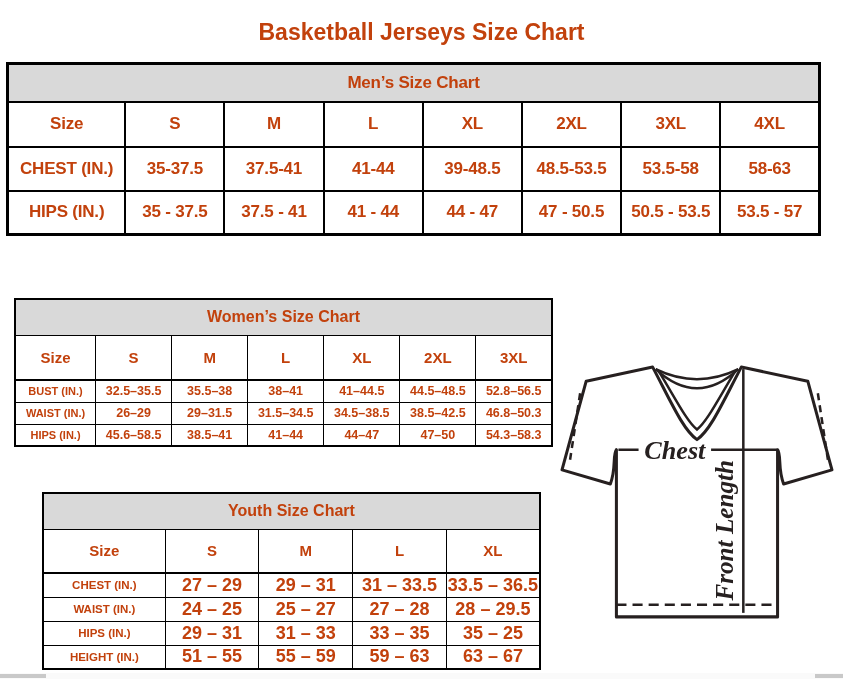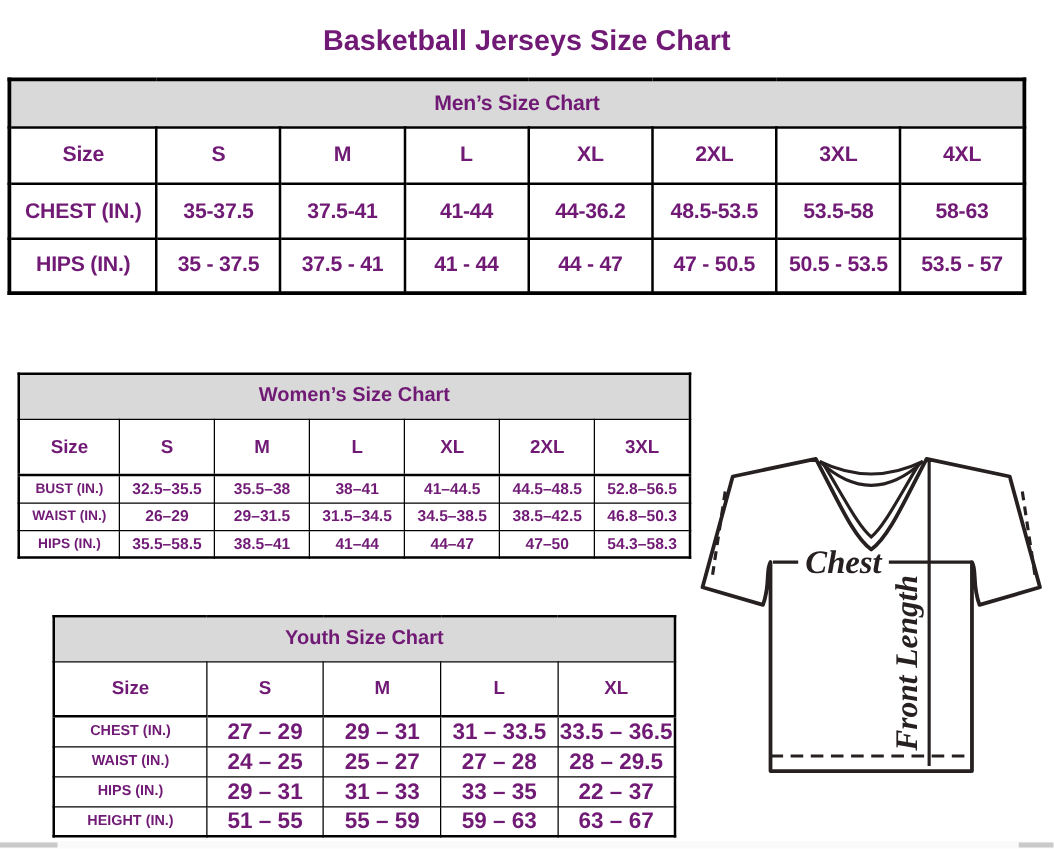--- a/index.html
+++ b/index.html
@@ -1,18 +1,18 @@
 <!DOCTYPE html>
 <html><head>
 <meta charset="utf-8">
 <style>
   html,body{margin:0;padding:0;background:#ffffff;}
   .page{
     position:relative;width:843px;height:679px;background:#fff;overflow:hidden;
-    font-family:"Liberation Sans",sans-serif;color:#701a75;
+    font-family:"Liberation Sans",sans-serif;color:#c2410c;
   }
   .page-title{
     position:absolute;top:4px;left:0;width:100%;text-align:center;
     font-size:23px;font-weight:bold;letter-spacing:0px;
   }
   .tbl{position:absolute;}
   .tbl table{width:100%;border-collapse:collapse;table-layout:fixed;}
   .tbl th,.tbl td{
     border:1px solid #000;text-align:center;vertical-align:middle;
     font-weight:bold;padding:0;overflow:hidden;white-space:nowrap;
@@ -97,21 +97,21 @@
             <th>XL</th>
             <th>2XL</th>
             <th>3XL</th>
             <th>4XL</th>
           </tr>
           <tr class="data-row">
             <th>CHEST (IN.)</th>
             <td>35-37.5</td>
             <td>37.5-41</td>
             <td>41-44</td>
-            <td>44-36.2</td>
+            <td>39-48.5</td>
             <td>48.5-53.5</td>
             <td>53.5-58</td>
             <td>58-63</td>
           </tr>
           <tr class="data-row">
             <th>HIPS (IN.)</th>
             <td>35 - 37.5</td>
             <td>37.5 - 41</td>
             <td>41 - 44</td>
             <td>44 - 47</td>
@@ -159,21 +159,21 @@
             <th>WAIST (IN.)</th>
             <td>26–29</td>
             <td>29–31.5</td>
             <td>31.5–34.5</td>
             <td>34.5–38.5</td>
             <td>38.5–42.5</td>
             <td>46.8–50.3</td>
           </tr>
           <tr class="data-row">
             <th>HIPS (IN.)</th>
-            <td>35.5–58.5</td>
+            <td>45.6–58.5</td>
             <td>38.5–41</td>
             <td>41–44</td>
             <td>44–47</td>
             <td>47–50</td>
             <td>54.3–58.3</td>
           </tr>
         </tbody>
       </table>
     </div>
   <div class="tbl youth">
@@ -208,21 +208,21 @@
             <td>24 – 25</td>
             <td>25 – 27</td>
             <td>27 – 28</td>
             <td>28 – 29.5</td>
           </tr>
           <tr class="data-row">
             <th>HIPS (IN.)</th>
             <td>29 – 31</td>
             <td>31 – 33</td>
             <td>33 – 35</td>
-            <td>22 – 37</td>
+            <td>35 – 25</td>
           </tr>
           <tr class="data-row">
             <th>HEIGHT (IN.)</th>
             <td>51 – 55</td>
             <td>55 – 59</td>
             <td>59 – 63</td>
             <td>63 – 67</td>
           </tr>
         </tbody>
       </table>

